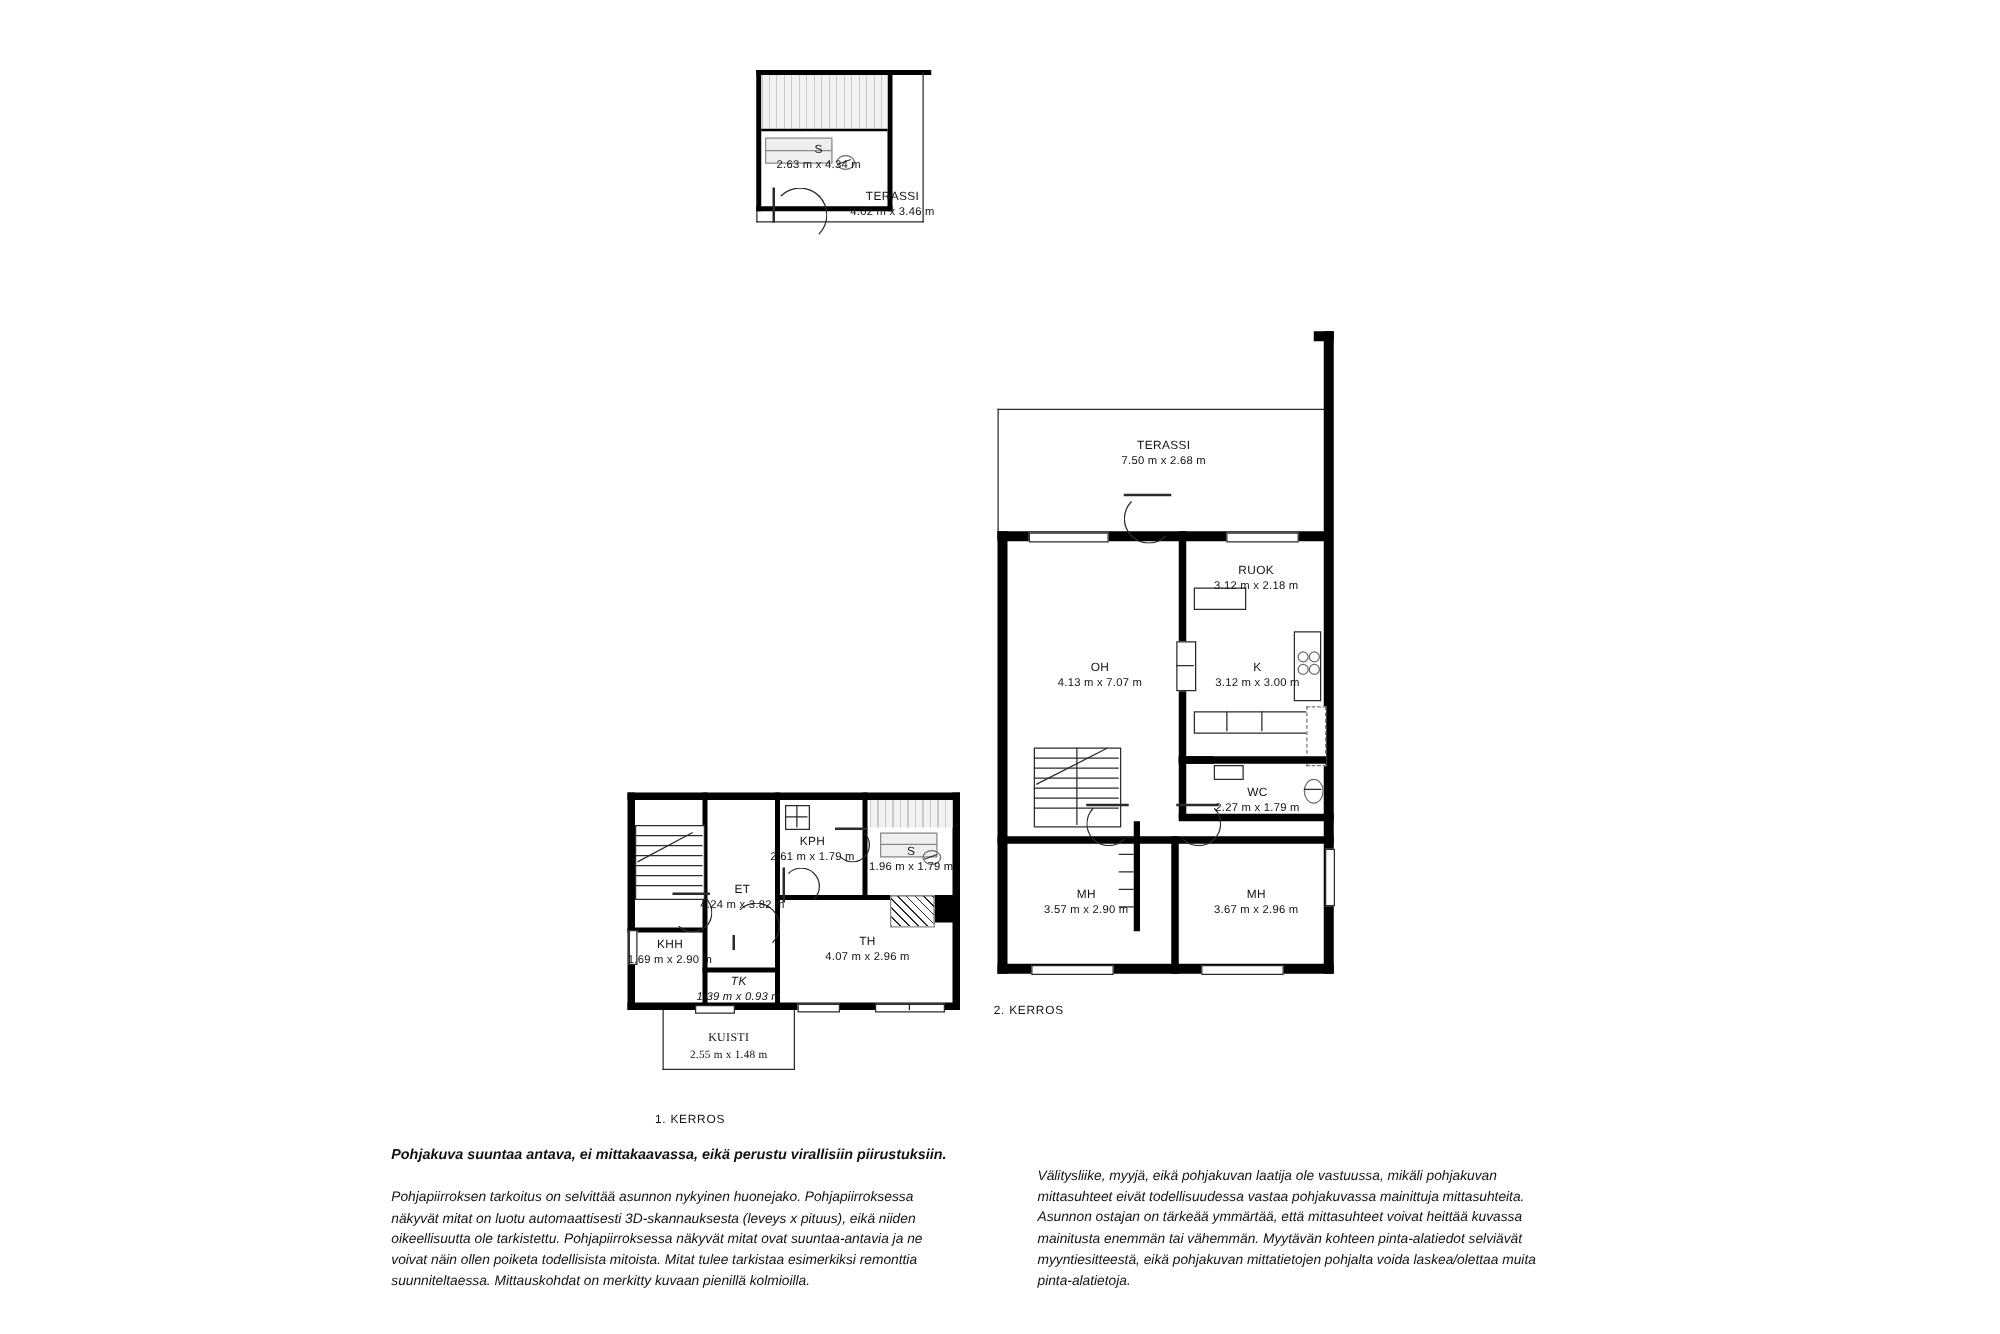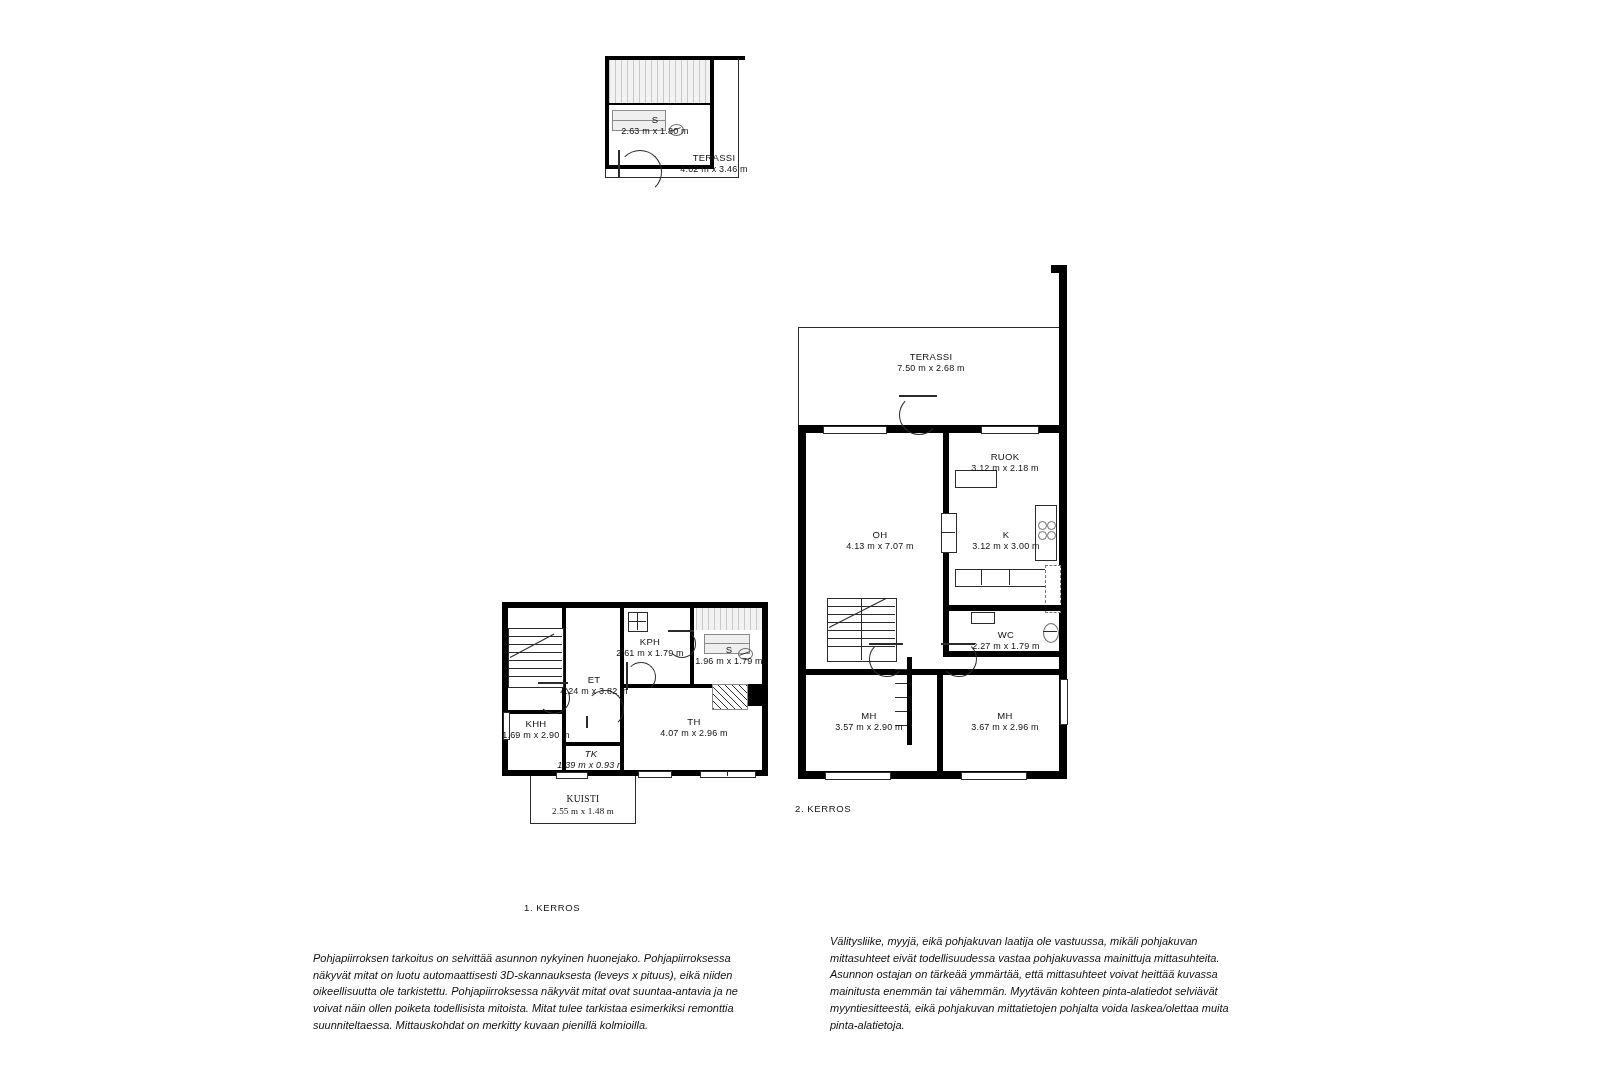--- a/index.html
+++ b/index.html
@@ -111,21 +111,21 @@
     <div class="thin-line" style="left:138px; top:6px; width:1px; height:120px;"></div>
     <div class="thin-line" style="left:5px; top:125px; width:134px; height:1px;"></div>
     <div class="thin-line" style="left:5px; top:117px; width:1px; height:9px;"></div>
     <div class="wall" style="left:110px; top:4px; width:29px; height:2px;"></div>
 
     <div class="arc arc-q-tr" style="left:18px; top:98px; width:42px; height:42px;"></div>
     <div class="thin-line" style="left:18px; top:98px; width:2px; height:28px;"></div>
 
     <div class="lbl" style="left:0px; top:62px; width:110px;">
       <div class="name">S</div>
-      <div class="dim">2.63 m x 1.80 m</div>
+      <div class="dim">2.63 m x 4.34 m</div>
     </div>
     <div class="lbl" style="left:48px; top:100px; width:132px;">
       <div class="name">TERASSI</div>
       <div class="dim">4.02 m x 3.46 m</div>
     </div>
   </div>
 
   <div class="abs" style="left:795px; top:265px; width:290px; height:560px;">
 
     <div class="thin-line" style="left:3px; top:62px; width:262px; height:1px;"></div>
@@ -225,21 +225,21 @@
       <div class="dim">3.57 m x 2.90 m</div>
     </div>
     <div class="lbl" style="left:150px; top:445px; width:120px;">
       <div class="name">MH</div>
       <div class="dim">3.67 m x 2.96 m</div>
     </div>
 
     <div class="floor-lbl" style="left:0px; top:538px;">2. KERROS</div>
   </div>
 
-  <div class="abs" style="left:500px; top:600px; width:290px; height:280px;">
+  <div class="abs" style="left:500px; top:632px; width:290px; height:280px;">
 
     <div class="wall" style="left:2px; top:2px; width:266px; height:6px;"></div>
     <div class="wall" style="left:2px; top:2px; width:6px; height:174px;"></div>
     <div class="wall" style="left:262px; top:2px; width:6px; height:174px;"></div>
     <div class="wall" style="left:2px; top:170px; width:266px; height:6px;"></div>
 
     <div class="hatch" style="left:196px; top:8px; width:66px; height:22px;"></div>
 
     <div class="wall" style="left:62px; top:2px; width:4px; height:174px;"></div>
     <div class="wall" style="left:120px; top:2px; width:4px; height:86px;"></div>
@@ -316,21 +316,22 @@
     </div>
     <div class="lbl" style="left:52px; top:148px; width:78px;font-style:italic;">
       <div class="name">TK</div>
       <div class="dim">1.39 m x 0.93 m</div>
     </div>
     <div class="lbl" style="left:40px; top:194px; width:86px;font-family:Liberation Serif, serif;">
       <div class="name">KUISTI</div>
       <div class="dim">2.55 m x 1.48 m</div>
     </div>
 
-    <div class="floor-lbl" style="left:24px; top:258px;margin-top:44px;">1. KERROS</div>
+    <div class="floor-lbl" style="left:24px; top:258px;">1. KERROS</div>
   </div>
 
+  <div class="footer-bold" style="left:313px; top:918px; width:800px;">Pohjakuva suuntaa antava, ei mittakaavassa, eikä perustu virallisiin piirustuksiin.</div>
 
   <div class="footer-p" style="left:313px; top:950px; width:448px;">Pohjapiirroksen tarkoitus on selvittää asunnon nykyinen huonejako. Pohjapiirroksessa näkyvät mitat on luotu automaattisesti 3D-skannauksesta (leveys x pituus), eikä niiden oikeellisuutta ole tarkistettu. Pohjapiirroksessa näkyvät mitat ovat suuntaa-antavia ja ne voivat näin ollen poiketa todellisista mitoista. Mitat tulee tarkistaa esimerkiksi remonttia suunniteltaessa. Mittauskohdat on merkitty kuvaan pienillä kolmioilla.</div>
 
   <div class="footer-p" style="left:830px; top:933px; width:420px;">Välitysliike, myyjä, eikä pohjakuvan laatija ole vastuussa, mikäli pohjakuvan mittasuhteet eivät todellisuudessa vastaa pohjakuvassa mainittuja mittasuhteita. Asunnon ostajan on tärkeää ymmärtää, että mittasuhteet voivat heittää kuvassa mainitusta enemmän tai vähemmän. Myytävän kohteen pinta-alatiedot selviävät myyntiesitteestä, eikä pohjakuvan mittatietojen pohjalta voida laskea/olettaa muita pinta-alatietoja.</div>
 
 </div>
 
 </body></html>

